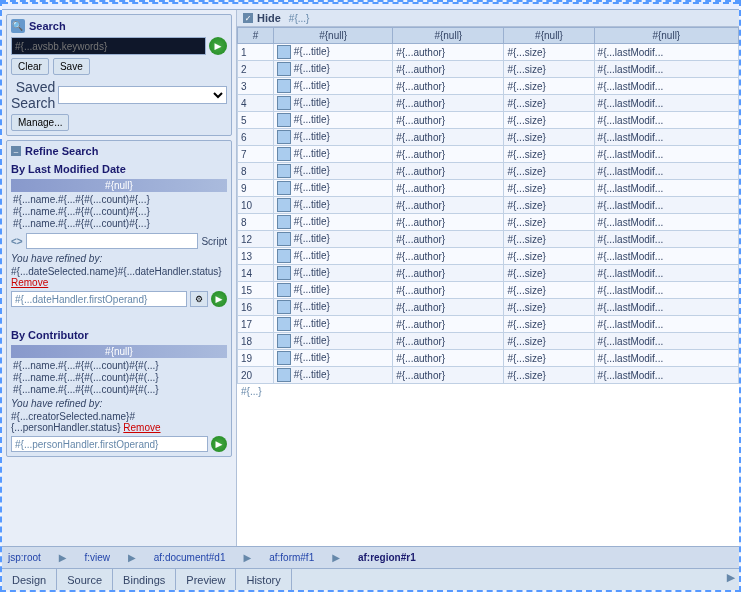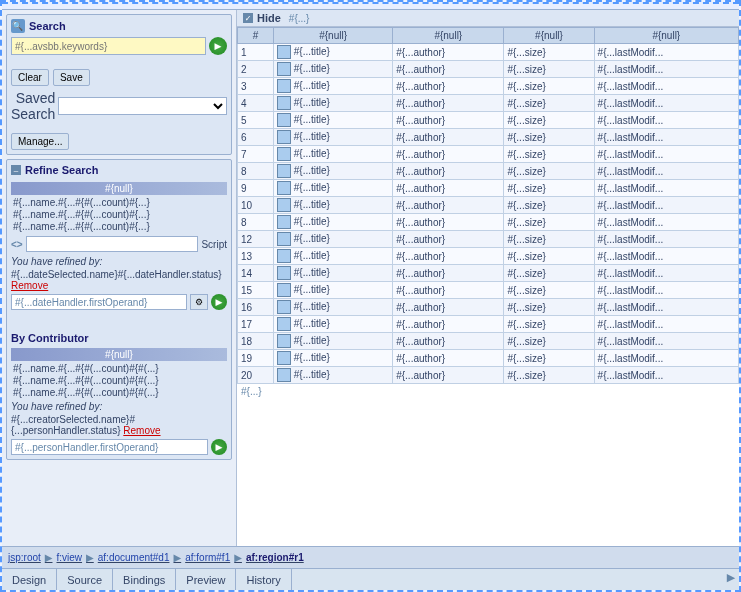--- a/index.html
+++ b/index.html
@@ -74,21 +74,21 @@
       display: flex;
       align-items: center;
       gap: 3px;
       margin-bottom: 3px;
     }
 
     .search-input {
       flex: 1;
       height: 18px;
       border: 1px solid #9ab0d0;
-      background: #fef9c3;
+      background: #0f172a;
       font-size: 10px;
       padding: 1px 3px;
       color: #6688aa;
     }
 
     .go-btn {
       width: 18px;
       height: 18px;
       background: radial-gradient(circle, #44aa44, #228822);
       border-radius: 50%;
@@ -108,21 +108,20 @@
     }
 
     .small-btn {
       height: 17px;
       padding: 0 6px;
       font-size: 10px;
       background: #d8e4f0;
       border: 1px solid #9ab0d0;
       cursor: pointer;
       border-radius: 2px;
-      margin-top: 11px;
     }
 
     .saved-search-row {
       display: flex;
       align-items: center;
       gap: 3px;
       margin-bottom: 3px;
     }
 
     .saved-label {
@@ -369,22 +368,21 @@
     
     .breadcrumb-bar {
       height: 22px;
       background: #d0dced;
       border-top: 1px solid #9ab0d0;
       display: flex;
       align-items: center;
       padding: 0 6px;
       font-size: 10px;
       color: #334466;
-      gap: 4px;
-      text-decoration: underline;
+      gap: 18px;
     }
 
     .breadcrumb-item {
       color: #2244aa;
     }
 
     .breadcrumb-sep {
       color: #6688aa;
     }
 
@@ -455,20 +453,21 @@
           <button class="manage-btn small-btn">Manage...</button>
         </div>
       </div>
 
       <div class="refine-section">
         <div class="refine-header">
           <div class="collapse-icon">–</div>
           <span class="section-title">Refine Search</span>
         </div>
 
+        <div class="subsection-title">By Last Modified Date</div>
         <div class="null-bar">#{null}</div>
         <div class="filter-item">#{...name.#{...#{#(...count)#{...}</div>
         <div class="filter-item">#{...name.#{...#{#(...count)#{...}</div>
         <div class="filter-item">#{...name.#{...#{#(...count)#{...}</div>
 
         <div class="script-box">
           <span class="script-icon">&lt;&gt;</span>
           <input class="script-input" type="text" style="">
           <span style="font-size:10px;color:#334466;">Script</span>
         </div>

